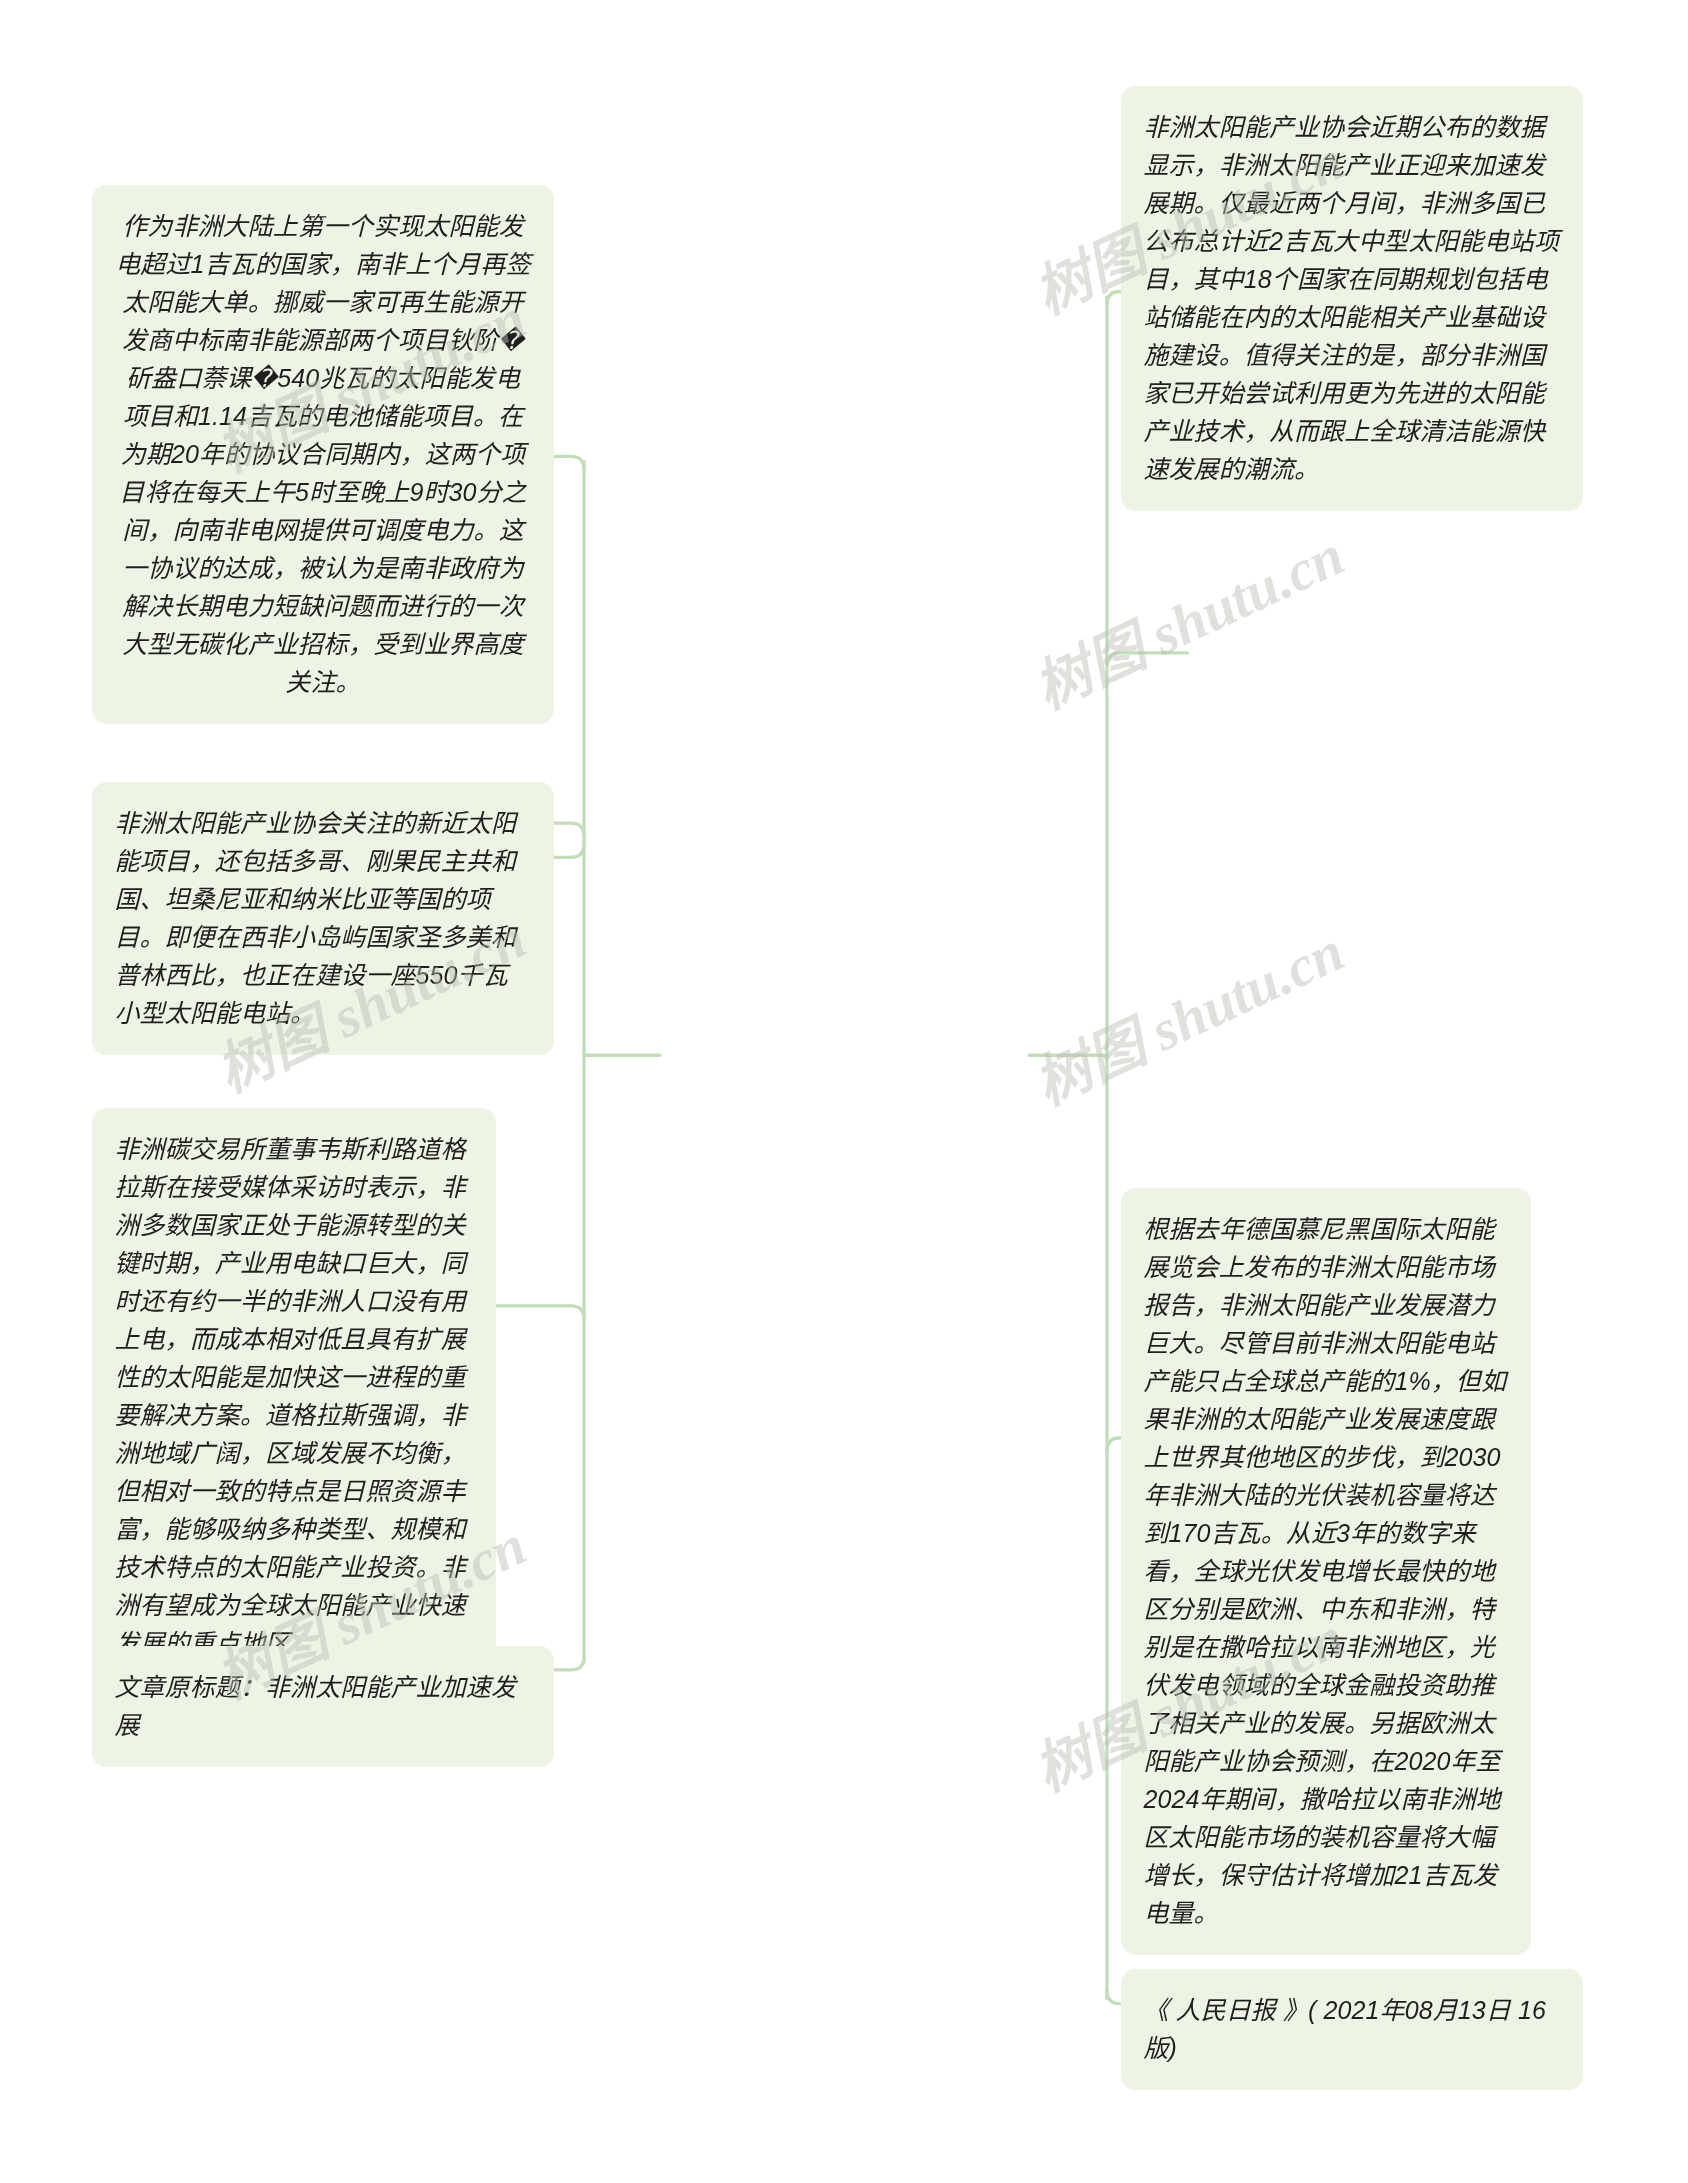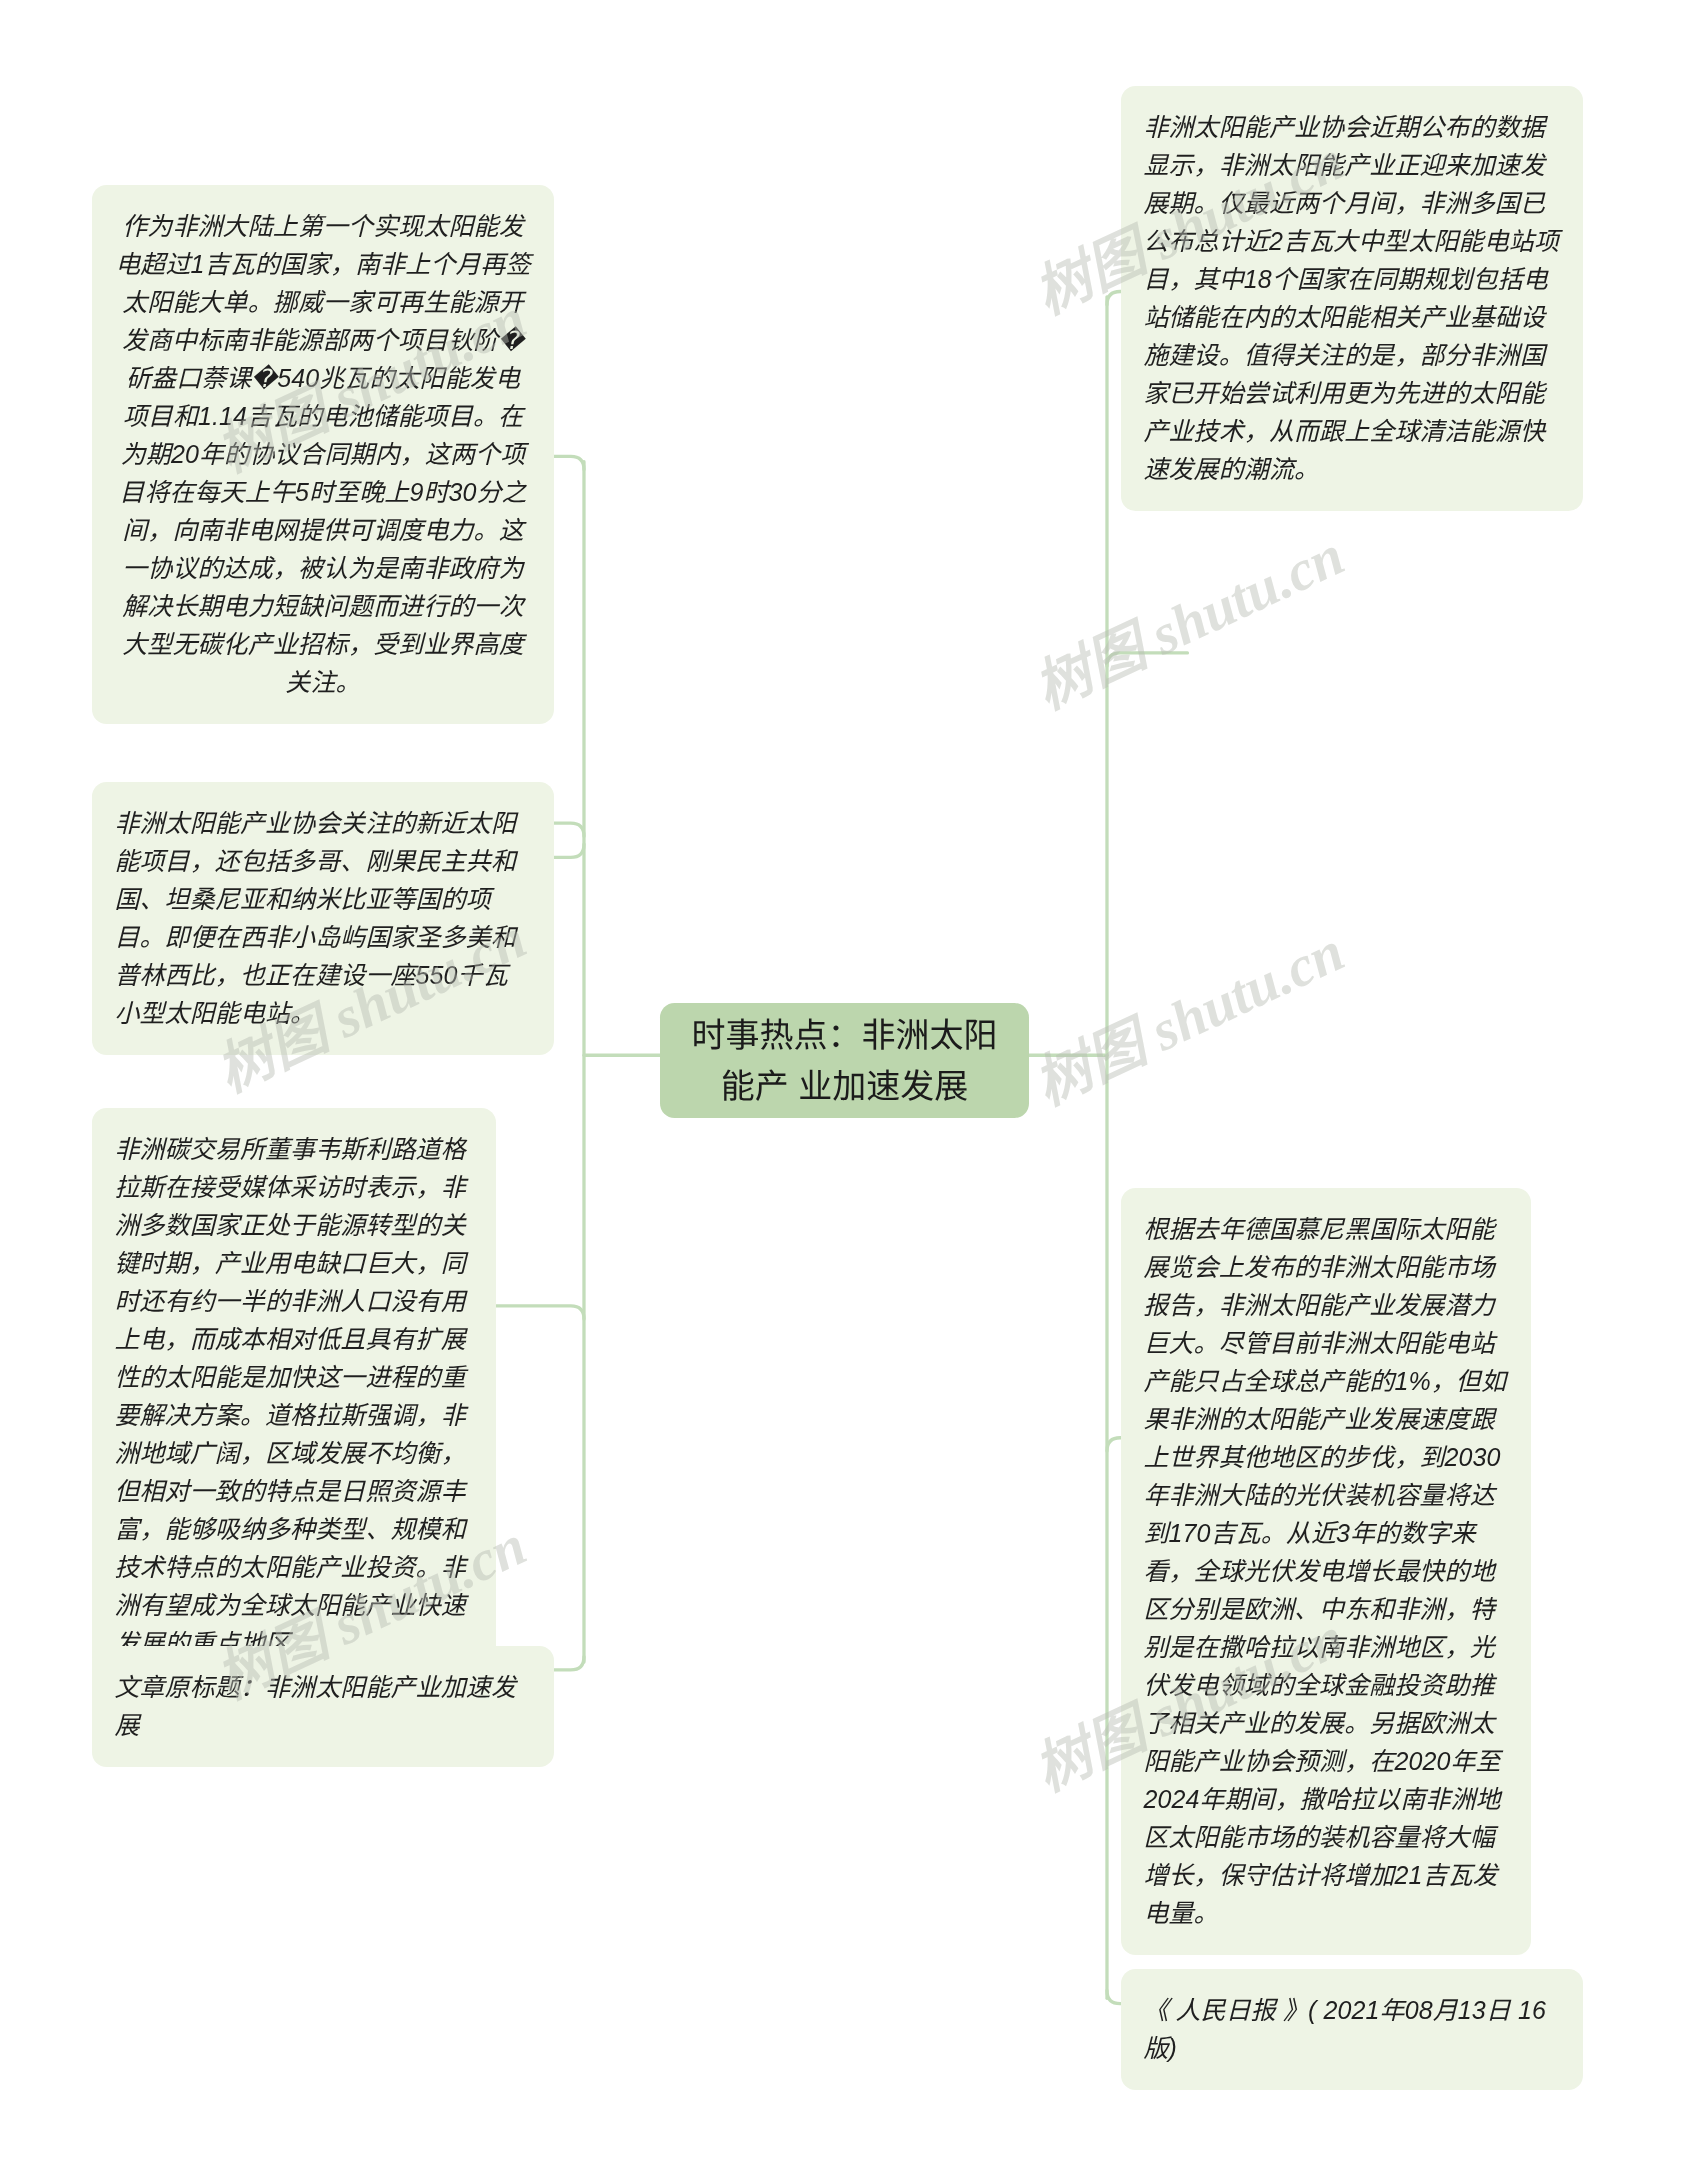--- a/index.html
+++ b/index.html
@@ -137,24 +137,20 @@
   </div>
 
   <div class="node leaf" style="left:92px; top:1108px; width:404px;">
     <div class="txt">非洲碳交易所董事韦斯利路道格拉斯在接受媒体采访时表示，非洲多数国家正处于能源转型的关键时期，产业用电缺口巨大，同时还有约一半的非洲人口没有用上电，而成本相对低且具有扩展性的太阳能是加快这一进程的重要解决方案。道格拉斯强调，非洲地域广阔，区域发展不均衡，但相对一致的特点是日照资源丰富，能够吸纳多种类型、规模和技术特点的太阳能产业投资。非洲有望成为全球太阳能产业快速发展的重点地区。</div>
   </div>
 
   <div class="node leaf" style="left:92px; top:1646px; width:462px;">
     <div class="txt">文章原标题：非洲太阳能产业加速发展</div>
   </div>
 
-  <div class="node center" style="left:660px; top:1003px; width:369px; height:115px;">
-    <div class="txt">时事热点：非洲太阳能产
-业加速发展</div>
-  </div>
 
   <div class="node leaf" style="left:1121px; top:86px; width:462px;">
     <div class="txt">非洲太阳能产业协会近期公布的数据显示，非洲太阳能产业正迎来加速发展期。仅最近两个月间，非洲多国已公布总计近2吉瓦大中型太阳能电站项目，其中18个国家在同期规划包括电站储能在内的太阳能相关产业基础设施建设。值得关注的是，部分非洲国家已开始尝试利用更为先进的太阳能产业技术，从而跟上全球清洁能源快速发展的潮流。</div>
   </div>
 
 
   <div class="node leaf" style="left:1121px; top:1188px; width:410px;">
     <div class="txt">根据去年德国慕尼黑国际太阳能展览会上发布的非洲太阳能市场报告，非洲太阳能产业发展潜力巨大。尽管目前非洲太阳能电站产能只占全球总产能的1%，但如果非洲的太阳能产业发展速度跟上世界其他地区的步伐，到2030年非洲大陆的光伏装机容量将达到170吉瓦。从近3年的数字来看，全球光伏发电增长最快的地区分别是欧洲、中东和非洲，特别是在撒哈拉以南非洲地区，光伏发电领域的全球金融投资助推了相关产业的发展。另据欧洲太阳能产业协会预测，在2020年至2024年期间，撒哈拉以南非洲地区太阳能市场的装机容量将大幅增长，保守估计将增加21吉瓦发电量。</div>
   </div>
 

